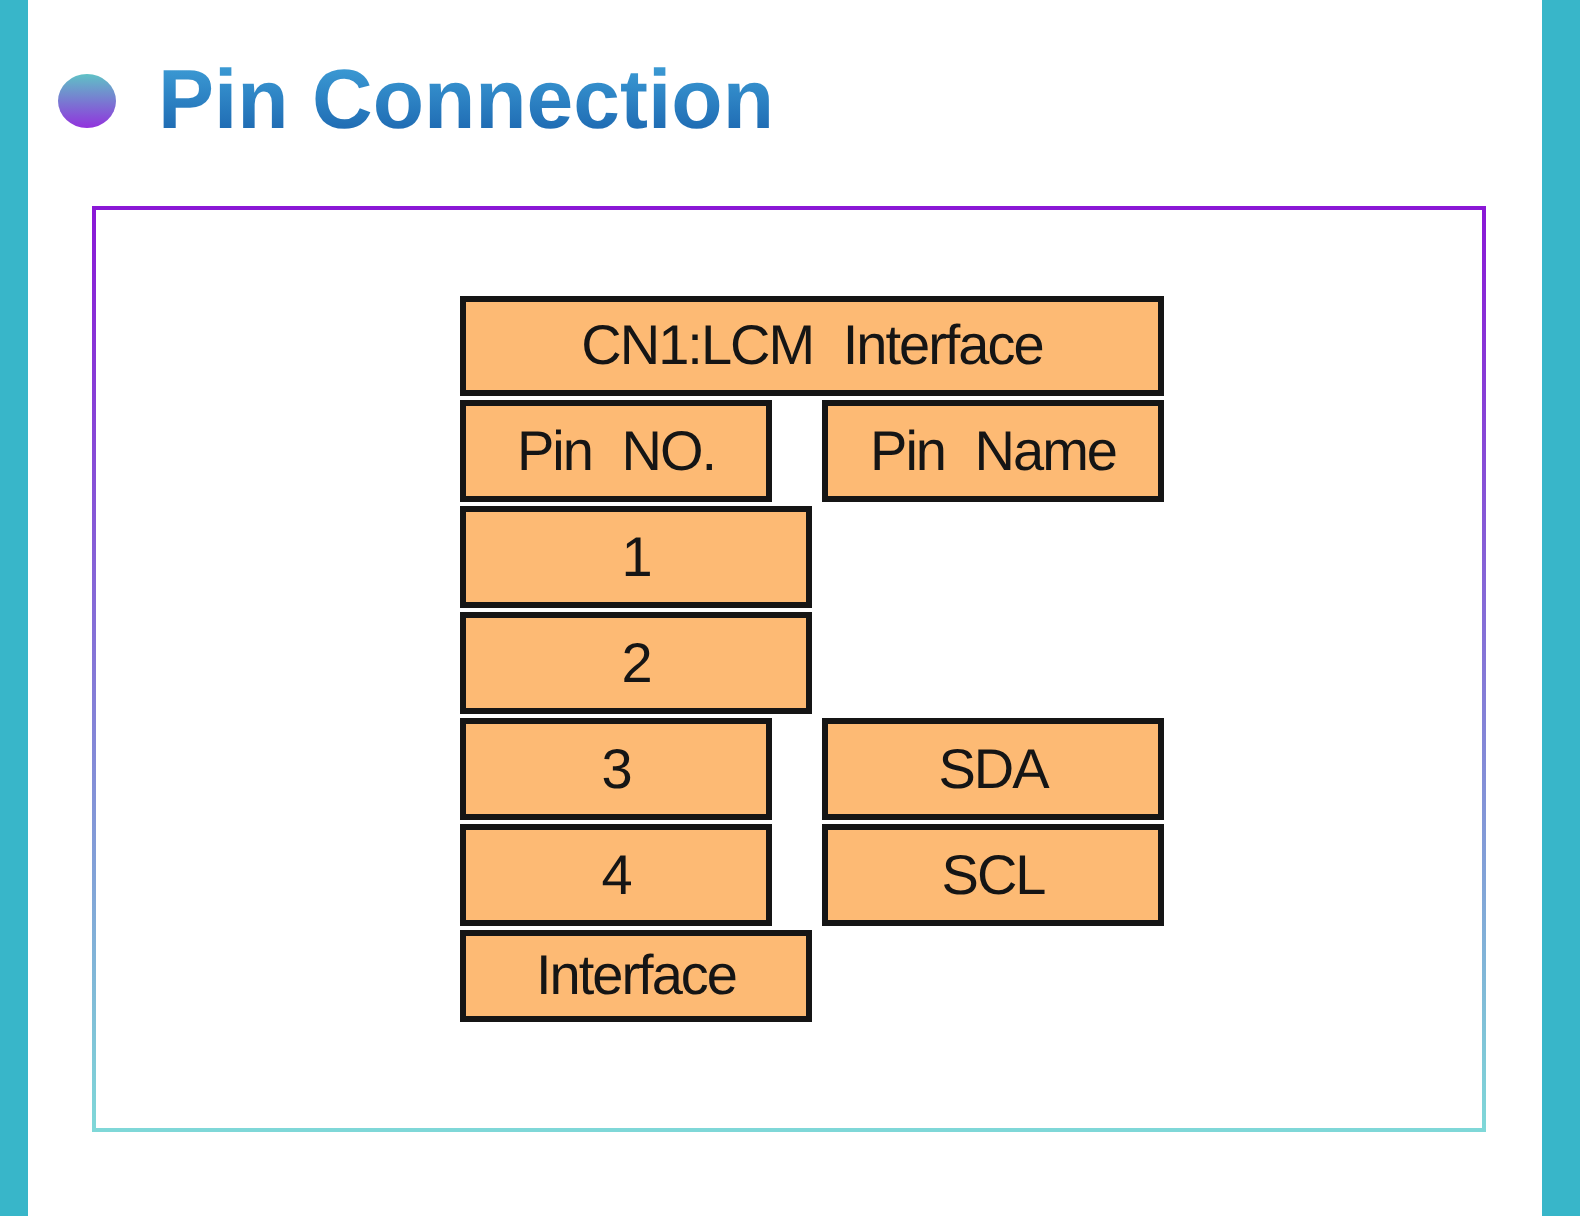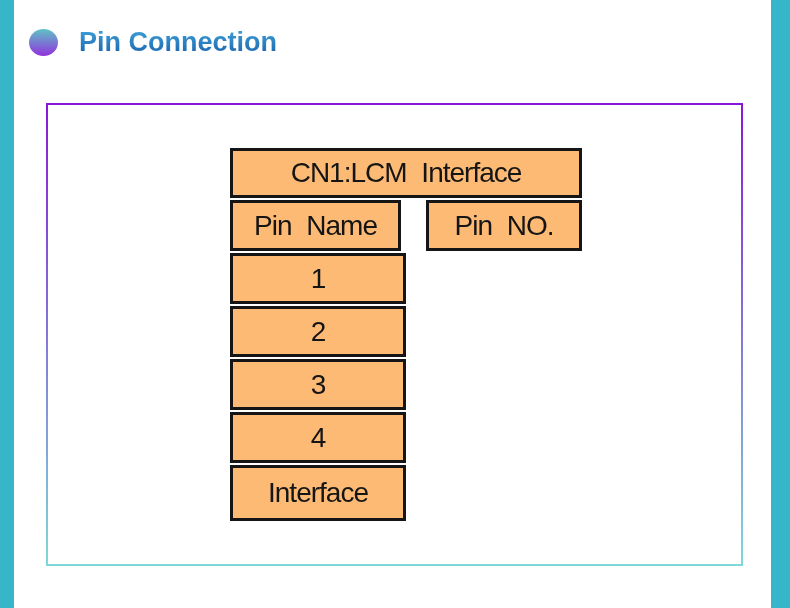--- a/index.html
+++ b/index.html
@@ -30,21 +30,21 @@
   }
   .bullet {
     width: 29px;
     height: 27px;
     border-radius: 50%;
     background: linear-gradient(180deg, var(--bullet-top, #5fc2c6) 0%, var(--bullet-bottom, #9232dd) 100%);
     flex: 0 0 auto;
   }
   .heading {
     margin: 0;
-    font-size: 27px;
+    font-size: 42px;
     font-weight: bold;
     letter-spacing: 0px;
     line-height: 1;
     background: linear-gradient(180deg, var(--heading-top, #3fa0d8) 0%, var(--heading-bottom, #1a63ad) 100%);
     -webkit-background-clip: text;
     background-clip: text;
     color: transparent;
   }
 
   .content-box {
@@ -88,21 +88,21 @@
     word-spacing: 8px;
     letter-spacing: -1px;
     white-space: nowrap;
     overflow: hidden;
     line-height: 1;
     margin-left: 21px;
   }
   .title-cell { width: 373px; height: 50px; }
   .c1 { width: 176px; height: 51px; }
   .c2 { width: 193px; height: 51px; }
-  .last .c1, .last .c2 { height: 56px; }
+  .last .c1, .last .c2 { height: 46px; }
 </style>
 </head>
 <body>
 
 <div class="page">
   <div class="edge-bar left"></div>
   <div class="edge-bar right"></div>
 
   <div class="heading-row">
     <span class="bullet"></span>
@@ -111,38 +111,40 @@
 
   <div class="content-box">
     <div class="content-inner">
       <div class="pin-table">
 
         <div class="t-row">
           <div class="cell title-cell">CN1:LCM Interface</div>
         </div>
 
         <div class="t-row">
+          <div class="cell c1">Pin NO.</div>
           <div class="cell c2">Pin Name</div>
-          <div class="cell c1">Pin NO.</div>
         </div>
 
         <div class="t-row">
           <div class="cell c1">1</div>
         </div>
 
         <div class="t-row">
           <div class="cell c1">2</div>
         </div>
 
         <div class="t-row">
           <div class="cell c1">3</div>
+          <div class="cell c2">SDA</div>
         </div>
 
         <div class="t-row">
           <div class="cell c1">4</div>
+          <div class="cell c2">SCL</div>
         </div>
 
         <div class="t-row last">
           <div class="cell c1">Interface</div>
         </div>
 
       </div>
     </div>
   </div>
 </div>

